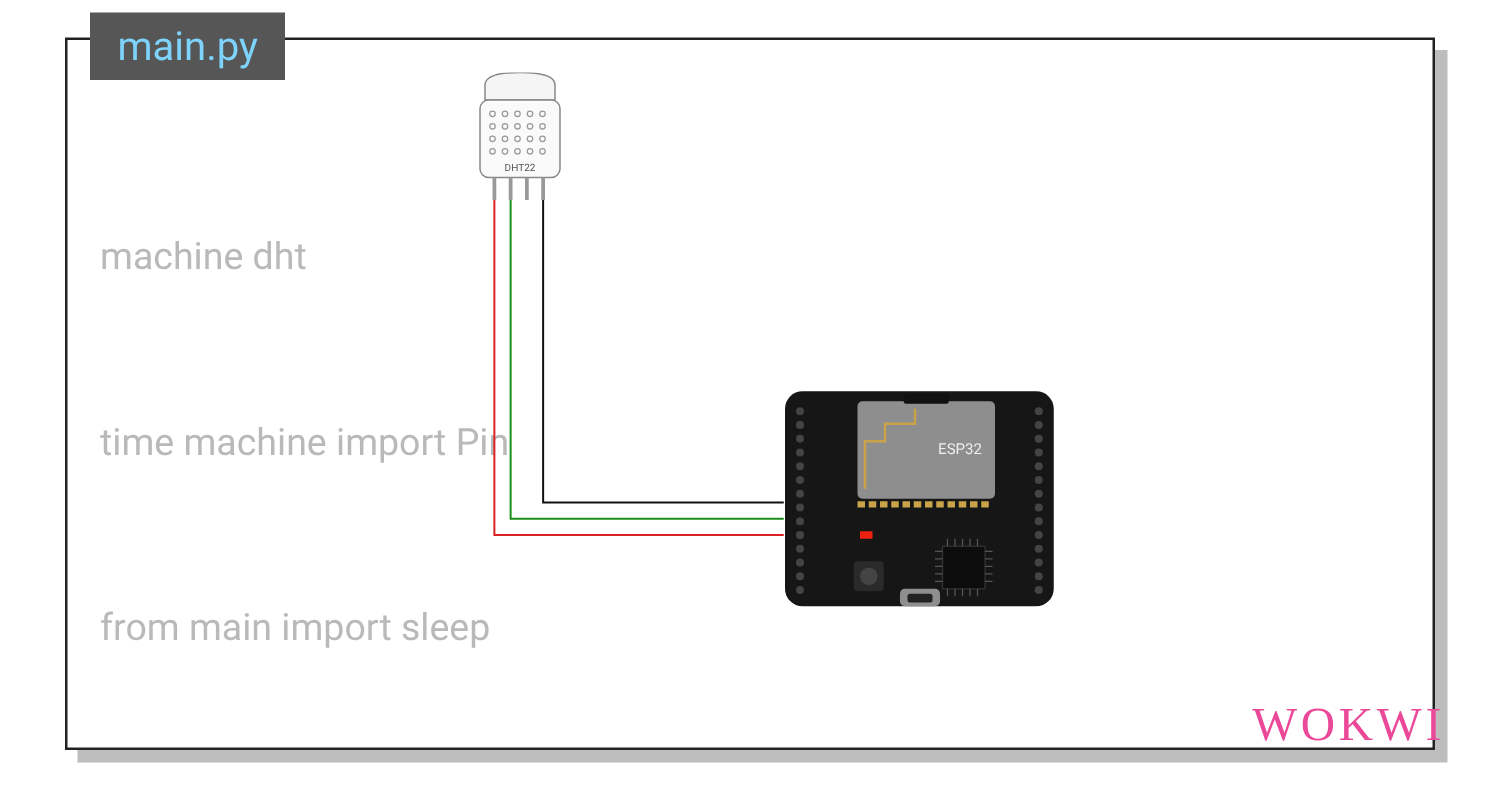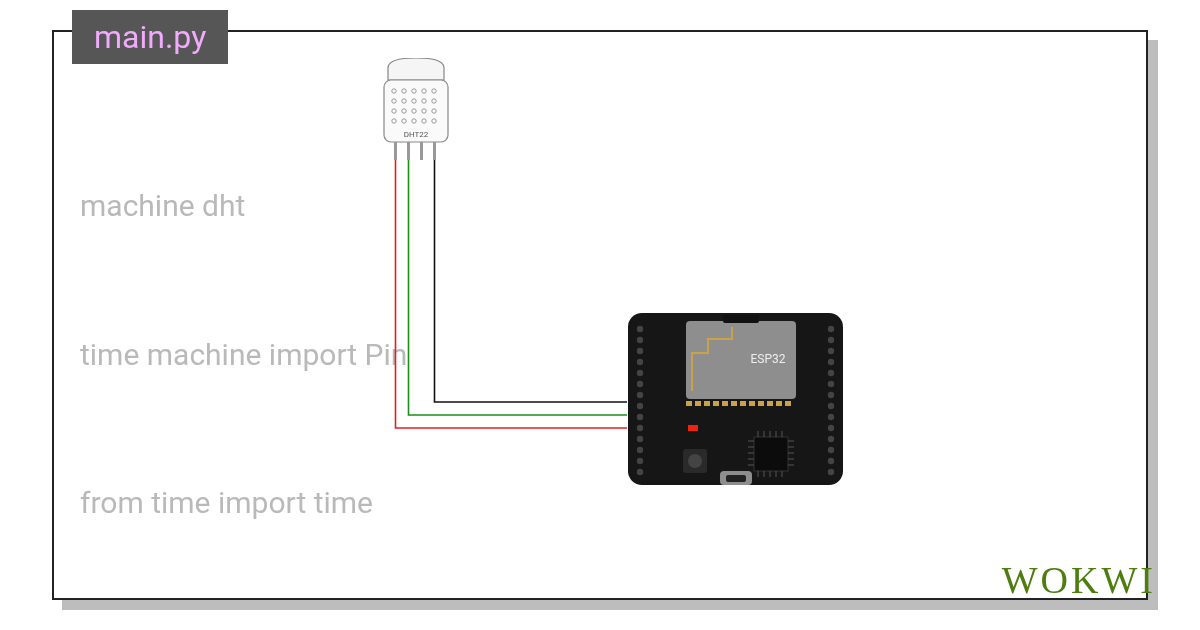--- a/index.html
+++ b/index.html
@@ -19,21 +19,21 @@
       height: 570px;
       background: #fff;
       border: 2px solid #222;
       box-shadow: 10px 10px 0 0 #bdbdbd;
     }
     .tab {
       position: absolute;
       left: 72px;
       top: 10px;
       background: #565656;
-      color: #f0abfc;
+      color: #7dd3fc;
       font-size: 32px;
       padding: 8px 22px;
       font-family: -apple-system, BlinkMacSystemFont, "Segoe UI", Roboto, sans-serif;
       font-weight: 400;
       z-index: 10;
     }
     .code {
       position: absolute;
       left: 80px;
       top: 82px;
@@ -52,38 +52,38 @@
       height: 460px;
       z-index: 5;
     }
     .brand {
       position: absolute;
       right: 44px;
       bottom: 28px;
       font-size: 38px;
       letter-spacing: 3px;
       font-weight: 400;
-      color: #4d7c0f;
+      color: #ec4899;
       font-family: Georgia, "Times New Roman", serif;
       z-index: 20;
     }
   </style>
 </head>
 <body>
 
 <div class="card"></div>
 
 <div class="tab">
   <span>main.py</span>
 </div>
 
 <div class="code">
   <div>machine dht</div>
   <div>time machine import Pin</div>
-  <div>from time import time</div>
+  <div>from main import sleep</div>
   <div>sensor = dht.DHT11(Pin(14))</div>
   
   
   
   
   
   
 </div>
 
 <svg class="circuit" viewBox="0 0 560 460">

